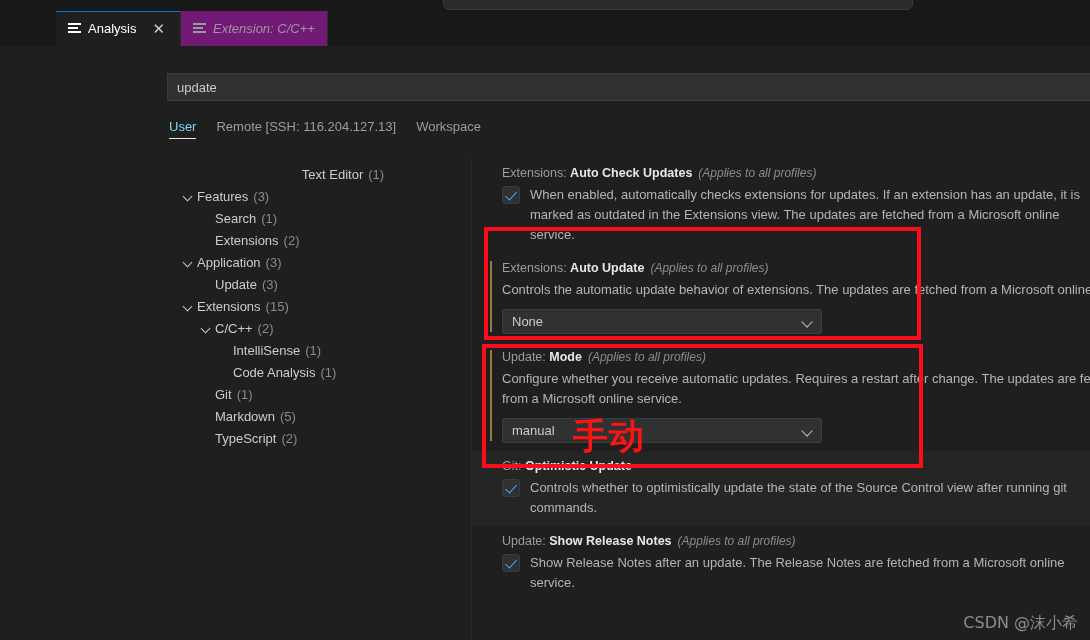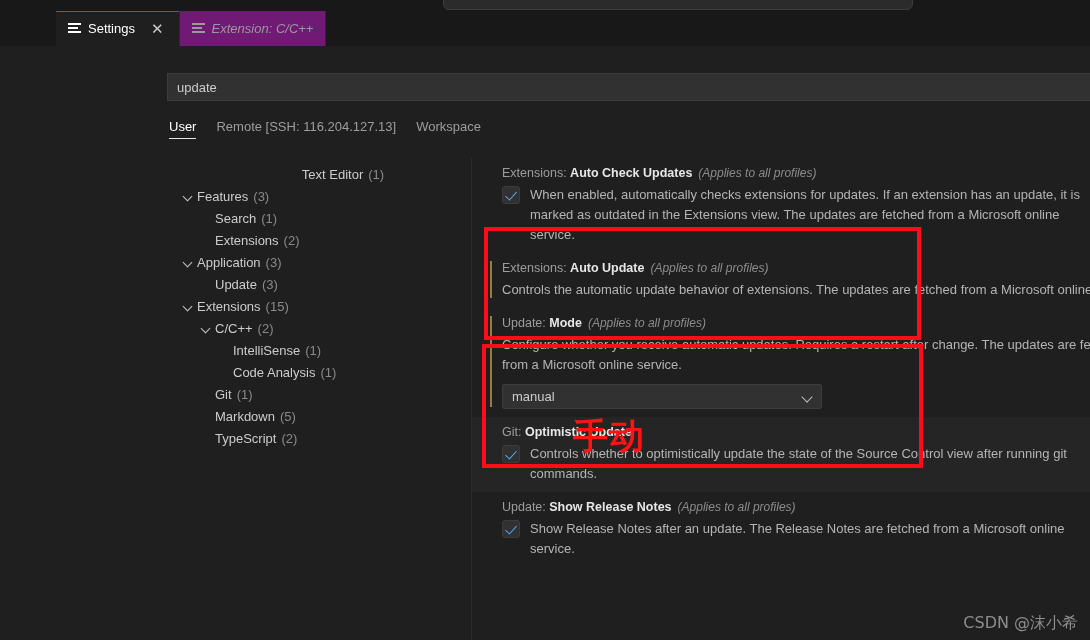--- a/index.html
+++ b/index.html
@@ -112,21 +112,21 @@
     gap: 20px;
     height: 26px;
   }
   .scope-tab {
     font-size: 13px;
     color: #9d9d9d;
     padding-bottom: 5px;
     position: relative;
     white-space: nowrap;
   }
-  .scope-tab.active { color: #ffffff; }
+  .scope-tab.active { color: #7dd3fc; }
   .scope-tab.active::after {
     content: "";
     position: absolute; left: 0; right: 0; bottom: 0;
     height: 1px; background: #e7e7e7;
   }
 
   
   .toc {
     position: absolute; left: 167px; top: 98px;
     width: 305px; height: 496px;
@@ -282,21 +282,21 @@
 
   <div class="tabbar">
     <div class="tab-spacer"></div>
 
     <div class="tab active">
       <span class="tab-icon">
           <i></i>
           <i></i>
           <i></i>
         </span>
-      <span class="tab-label">Settings</span>
+      <span class="tab-label">Analysis</span>
       <span class="tab-close">✕</span>
     </div>
 
     <div class="tab italic">
       <span class="tab-icon">
           <i></i>
           <i></i>
           <i></i>
         </span>
       <span class="tab-label">Extension: C/C++</span>
@@ -389,20 +389,24 @@
         <div class="setting">
           <div class="setting-title"><span>Extensions:</span> <b>Auto Check Updates</b><span class="profiles">(Applies to all profiles)</span></div>
           <div class="setting-desc-row">
             <div class="checkbox"></div>
             <div class="setting-desc">When enabled, automatically checks extensions for updates. If an extension has an update, it is marked as outdated in the Extensions view. The updates are fetched from a Microsoft online service.</div>
           </div>
         </div>
         <div class="setting modified">
           <div class="setting-title"><span>Extensions:</span> <b>Auto Update</b><span class="profiles">(Applies to all profiles)</span></div>
           <div class="setting-desc">Controls the automatic update behavior of extensions. The updates are fetched from a Microsoft online service.</div>
+          <div class="select">
+            <span>None</span>
+            <span class="chev"></span>
+          </div>
         </div>
         <div class="setting modified">
           <div class="setting-title"><span>Update:</span> <b>Mode</b><span class="profiles">(Applies to all profiles)</span></div>
           <div class="setting-desc">Configure whether you receive automatic updates. Requires a restart after change. The updates are fetched from a Microsoft online service.</div>
           <div class="select">
             <span>manual</span>
             <span class="chev"></span>
           </div>
         </div>
         <div class="setting hovered">

